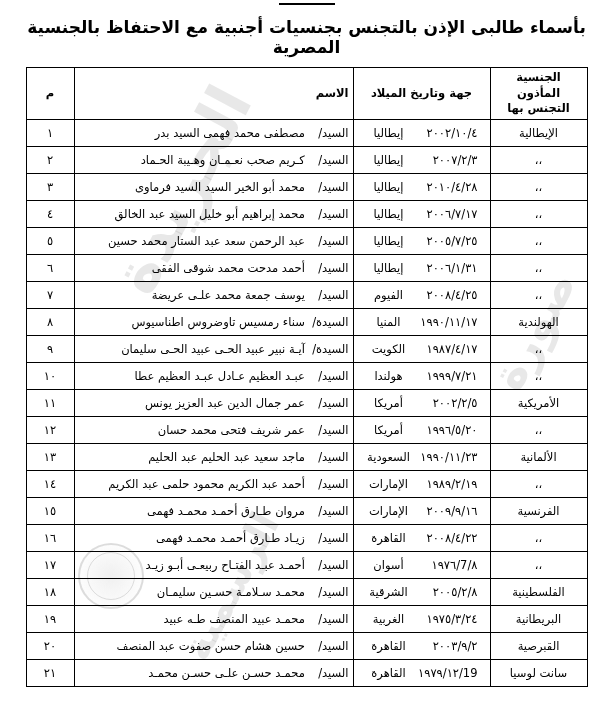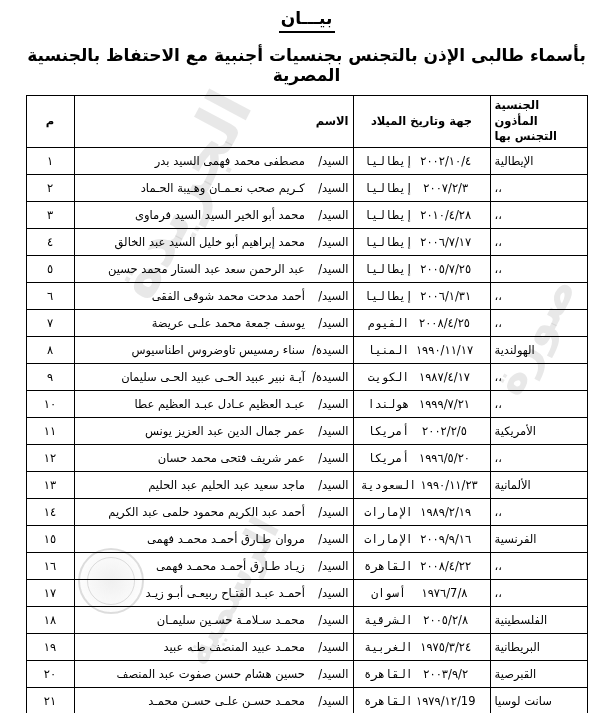--- a/index.html
+++ b/index.html
@@ -105,60 +105,58 @@
     background: transparent;
   }
   table.list th, table.list td {
     border: 1px solid #000;
     font-size: 11.5px;
     padding: 2px 4px;
     height: 22px;
     vertical-align: middle;
     background: transparent;
   }
-  th.col-nat, td.col-nat { width: 88px; text-align: left; margin-left: 20px; }
+  th.col-nat, td.col-nat { width: 88px; text-align: center; margin-left: 20px; }
   th.col-birth, td.col-birth { width: 128px; text-align: center; }
   th.col-name, td.col-name { width: 270px; text-align: right; padding-right: 6px; }
   th.col-no, td.col-no { width: 39px; text-align: center; }
 
   thead th {
     font-weight: bold;
     font-size: 11.5px;
     height: 44px;
     line-height: 1.35;
   }
   td.col-birth .dob {
     display: inline-block;
     min-width: 66px;
-    text-align: center;
+    text-align: right;
     direction: ltr;
   }
   td.col-birth .place {
     display: inline-block;
     min-width: 46px;
     text-align: center;
-    font-family: Liberation Mono, monospace;
   }
   td.col-name .hon {
     display: inline-block;
     min-width: 40px;
   }
   .ditto { font-size: 12px; }
 </style>
 </head>
 <body>
 
 <div class="page">
 
   <div class="watermark wm-left">الجريدة</div>
   <div class="watermark wm-right">صورة</div>
   <div class="watermark wm-mid">الرسمية</div>
   <div class="seal"></div>
 
-  <div class="title-main">بيـــان</div>
   <div class="title-underline"></div>
   <div class="title-sub">بأسماء طالبى الإذن بالتجنس بجنسيات أجنبية مع الاحتفاظ بالجنسية المصرية</div>
 
   <table class="list">
     <thead>
       <tr>
         <th class="col-nat">الجنسية المأذون التجنس بها</th>
         <th class="col-birth">جهة وتاريخ الميلاد</th>
         <th class="col-name">الاسم</th>
         <th class="col-no">م</th>

